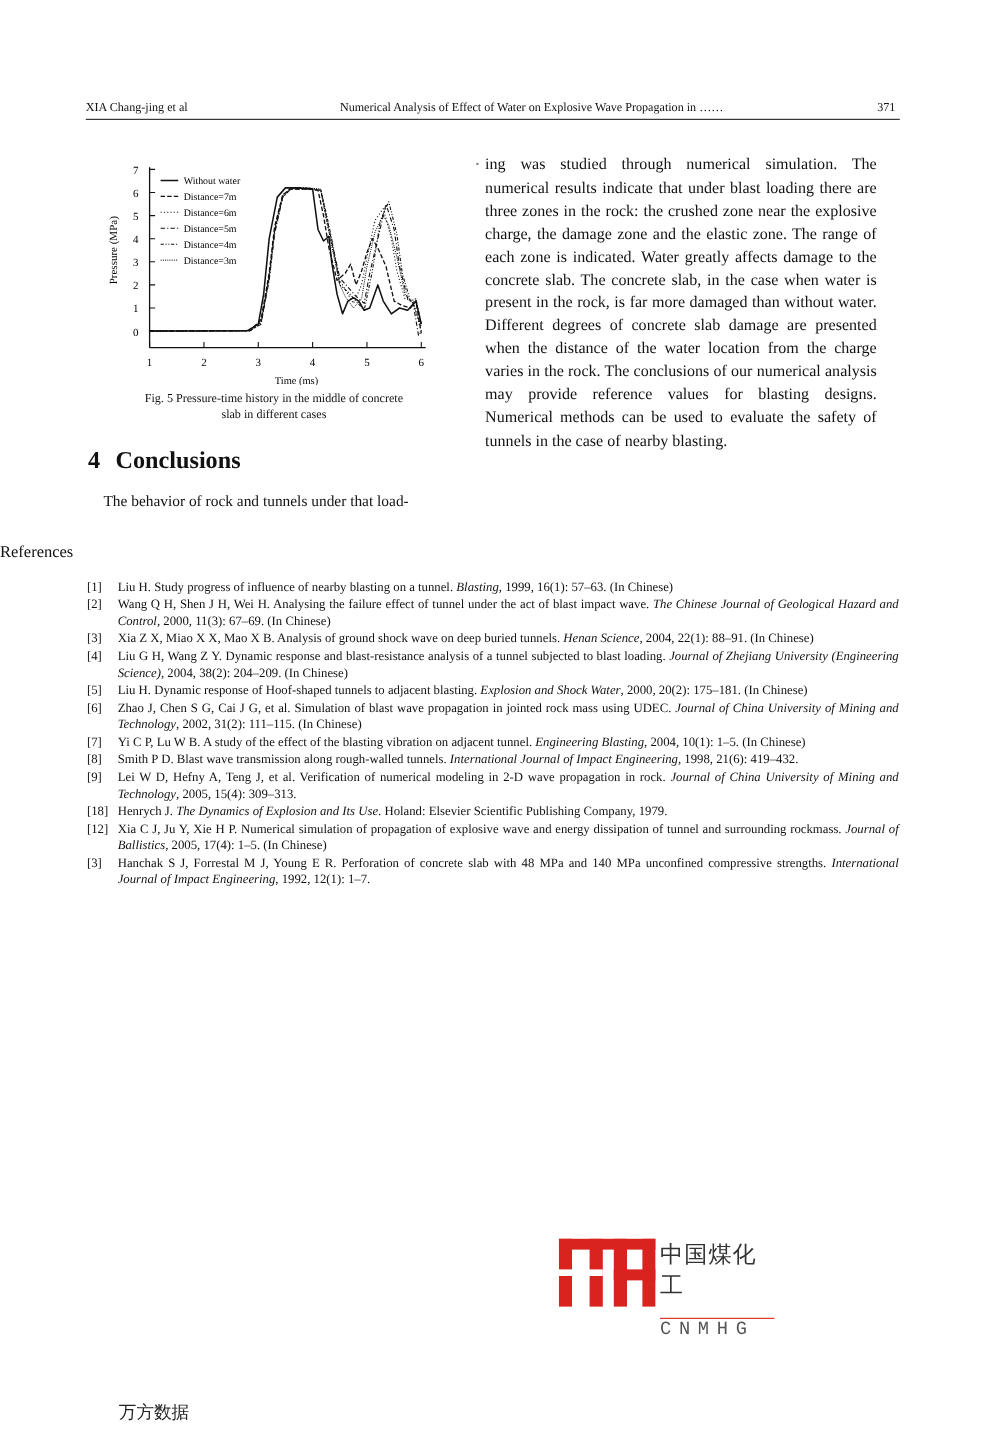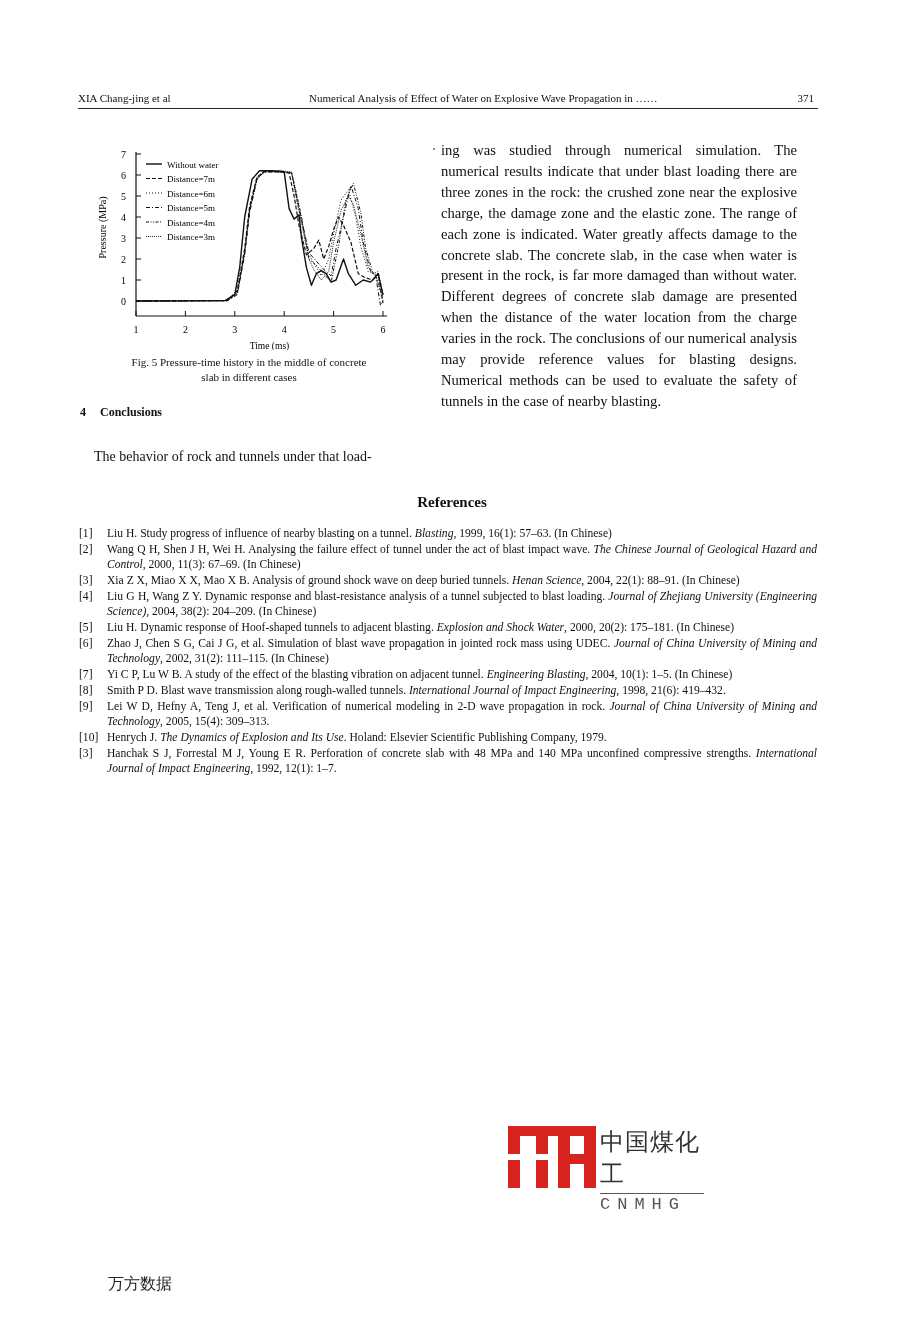--- a/index.html
+++ b/index.html
@@ -7,39 +7,39 @@
          font-family: "Liberation Serif", "DejaVu Serif", serif; color: #111; }
   .running-head { position: absolute; left: 78px; top: 92px; width: 740px; height: 16px;
                   font-size: 11px; border-bottom: 1.2px solid #222; }
   .running-head .left { position: absolute; left: 0; top: 0; }
   .running-head .mid { position: absolute; left: 188px; top: 0; margin-left: 43px; }
   .running-head .right { position: absolute; right: 4px; top: 0; }
 
   #chart { position: absolute; left: 78px; top: 140px; }
   .fig-caption { position: absolute; left: 84px; top: 355px; width: 330px; text-align: center;
                  font-size: 11px; line-height: 15px; }
-  .section-title { position: absolute; left: 80px; top: 405px; font-size: 12px; font-weight: bold; }
+  .section-title { position: absolute; left: 80px; top: 405px; font-size: 22px; font-weight: bold; }
   .section-title .num { margin-right: 14px; }
   .left-para { position: absolute; left: 94px; top: 449px; font-size: 14px; }
   .right-col { position: absolute; left: 441px; top: 140px; width: 356px; font-size: 14.6px;
                line-height: 20.9px; text-align: justify; }
   .right-col p { margin: 0; text-indent: 0; }
 
-  .refs-title { position: absolute; left: 0; width: 904px; top: 494px; text-align: center;
-                font-size: 15px; font-weight: bold; }
+  .refs-title { position: absolute; left: 0; width: 904px; top: 494px; text-align: left;
+                font-size: 15px; font-weight: normal; }
   .refs { position: absolute; left: 79px; top: 526px; width: 738px; font-size: 11.6px; line-height: 15.4px; }
   .ref { display: flex; margin-bottom: 0.4px; }
   .ref .n { width: 28px; flex: none; }
   .ref .t { flex: 1; text-align: justify; }
   .ref i { font-style: italic; }
 
   .logo { position: absolute; left: 508px; top: 1126px; }
   .logo-text { position: absolute; left: 600px; top: 1126px; }
-  .logo-cn { font-family: "DejaVu Sans", sans-serif; font-size: 24px; color: #333; letter-spacing: 1px;
-             padding-bottom: 3px; border-bottom: 1.5px solid #d8231f; width: 104px; }
+  .logo-cn { font-family: "DejaVu Sans", sans-serif; font-size: 21px; color: #333; letter-spacing: 1px;
+             padding-bottom: 16px; border-bottom: 1.5px solid #d8231f; width: 104px; }
   .logo-en { font-family: Liberation Mono, monospace; font-size: 17px; color: #555; letter-spacing: 7px;
              margin-top: 1px; }
   .watermark { position: absolute; left: 108px; top: 1274px; font-family: "DejaVu Sans", sans-serif;
                font-size: 16px; color: #222; }
   .dot { position: absolute; left: 433px; top: 148px; width: 2px; height: 2px; background:#888; }
 </style>
 </head>
 <body>
 
 <div class="running-head">
@@ -154,22 +154,26 @@
     </div>
     <div class="ref">
       <span class="n">[8]</span>
       <span class="t">Smith P D. Blast wave transmission along rough-walled tunnels. <i>International Journal of Impact Engineering</i>, 1998, 21(6): 419–432.</span>
     </div>
     <div class="ref">
       <span class="n">[9]</span>
       <span class="t">Lei W D, Hefny A, Teng J, et al. Verification of numerical modeling in 2-D wave propagation in rock. <i>Journal of China University of Mining and Technology</i>, 2005, 15(4): 309–313.</span>
     </div>
     <div class="ref">
-      <span class="n">[10]</span>
+      <span class="n">[18]</span>
       <span class="t">Henrych J. <i>The Dynamics of Explosion and Its Use</i>. Holand: Elsevier Scientific Publishing Company, 1979.</span>
+    </div>
+    <div class="ref">
+      <span class="n">[12]</span>
+      <span class="t">Xia C J, Ju Y, Xie H P. Numerical simulation of propagation of explosive wave and energy dissipation of tunnel and surrounding rockmass. <i>Journal of Ballistics</i>, 2005, 17(4): 1–5. (In Chinese)</span>
     </div>
     <div class="ref">
       <span class="n">[3]</span>
       <span class="t">Hanchak S J, Forrestal M J, Young E R. Perforation of concrete slab with 48 MPa and 140 MPa unconfined compressive strengths. <i>International Journal of Impact Engineering</i>, 1992, 12(1): 1–7.</span>
     </div>
   </div>
 
 <svg class="logo" width="88" height="62">
   <g fill="#d8231f">
 

